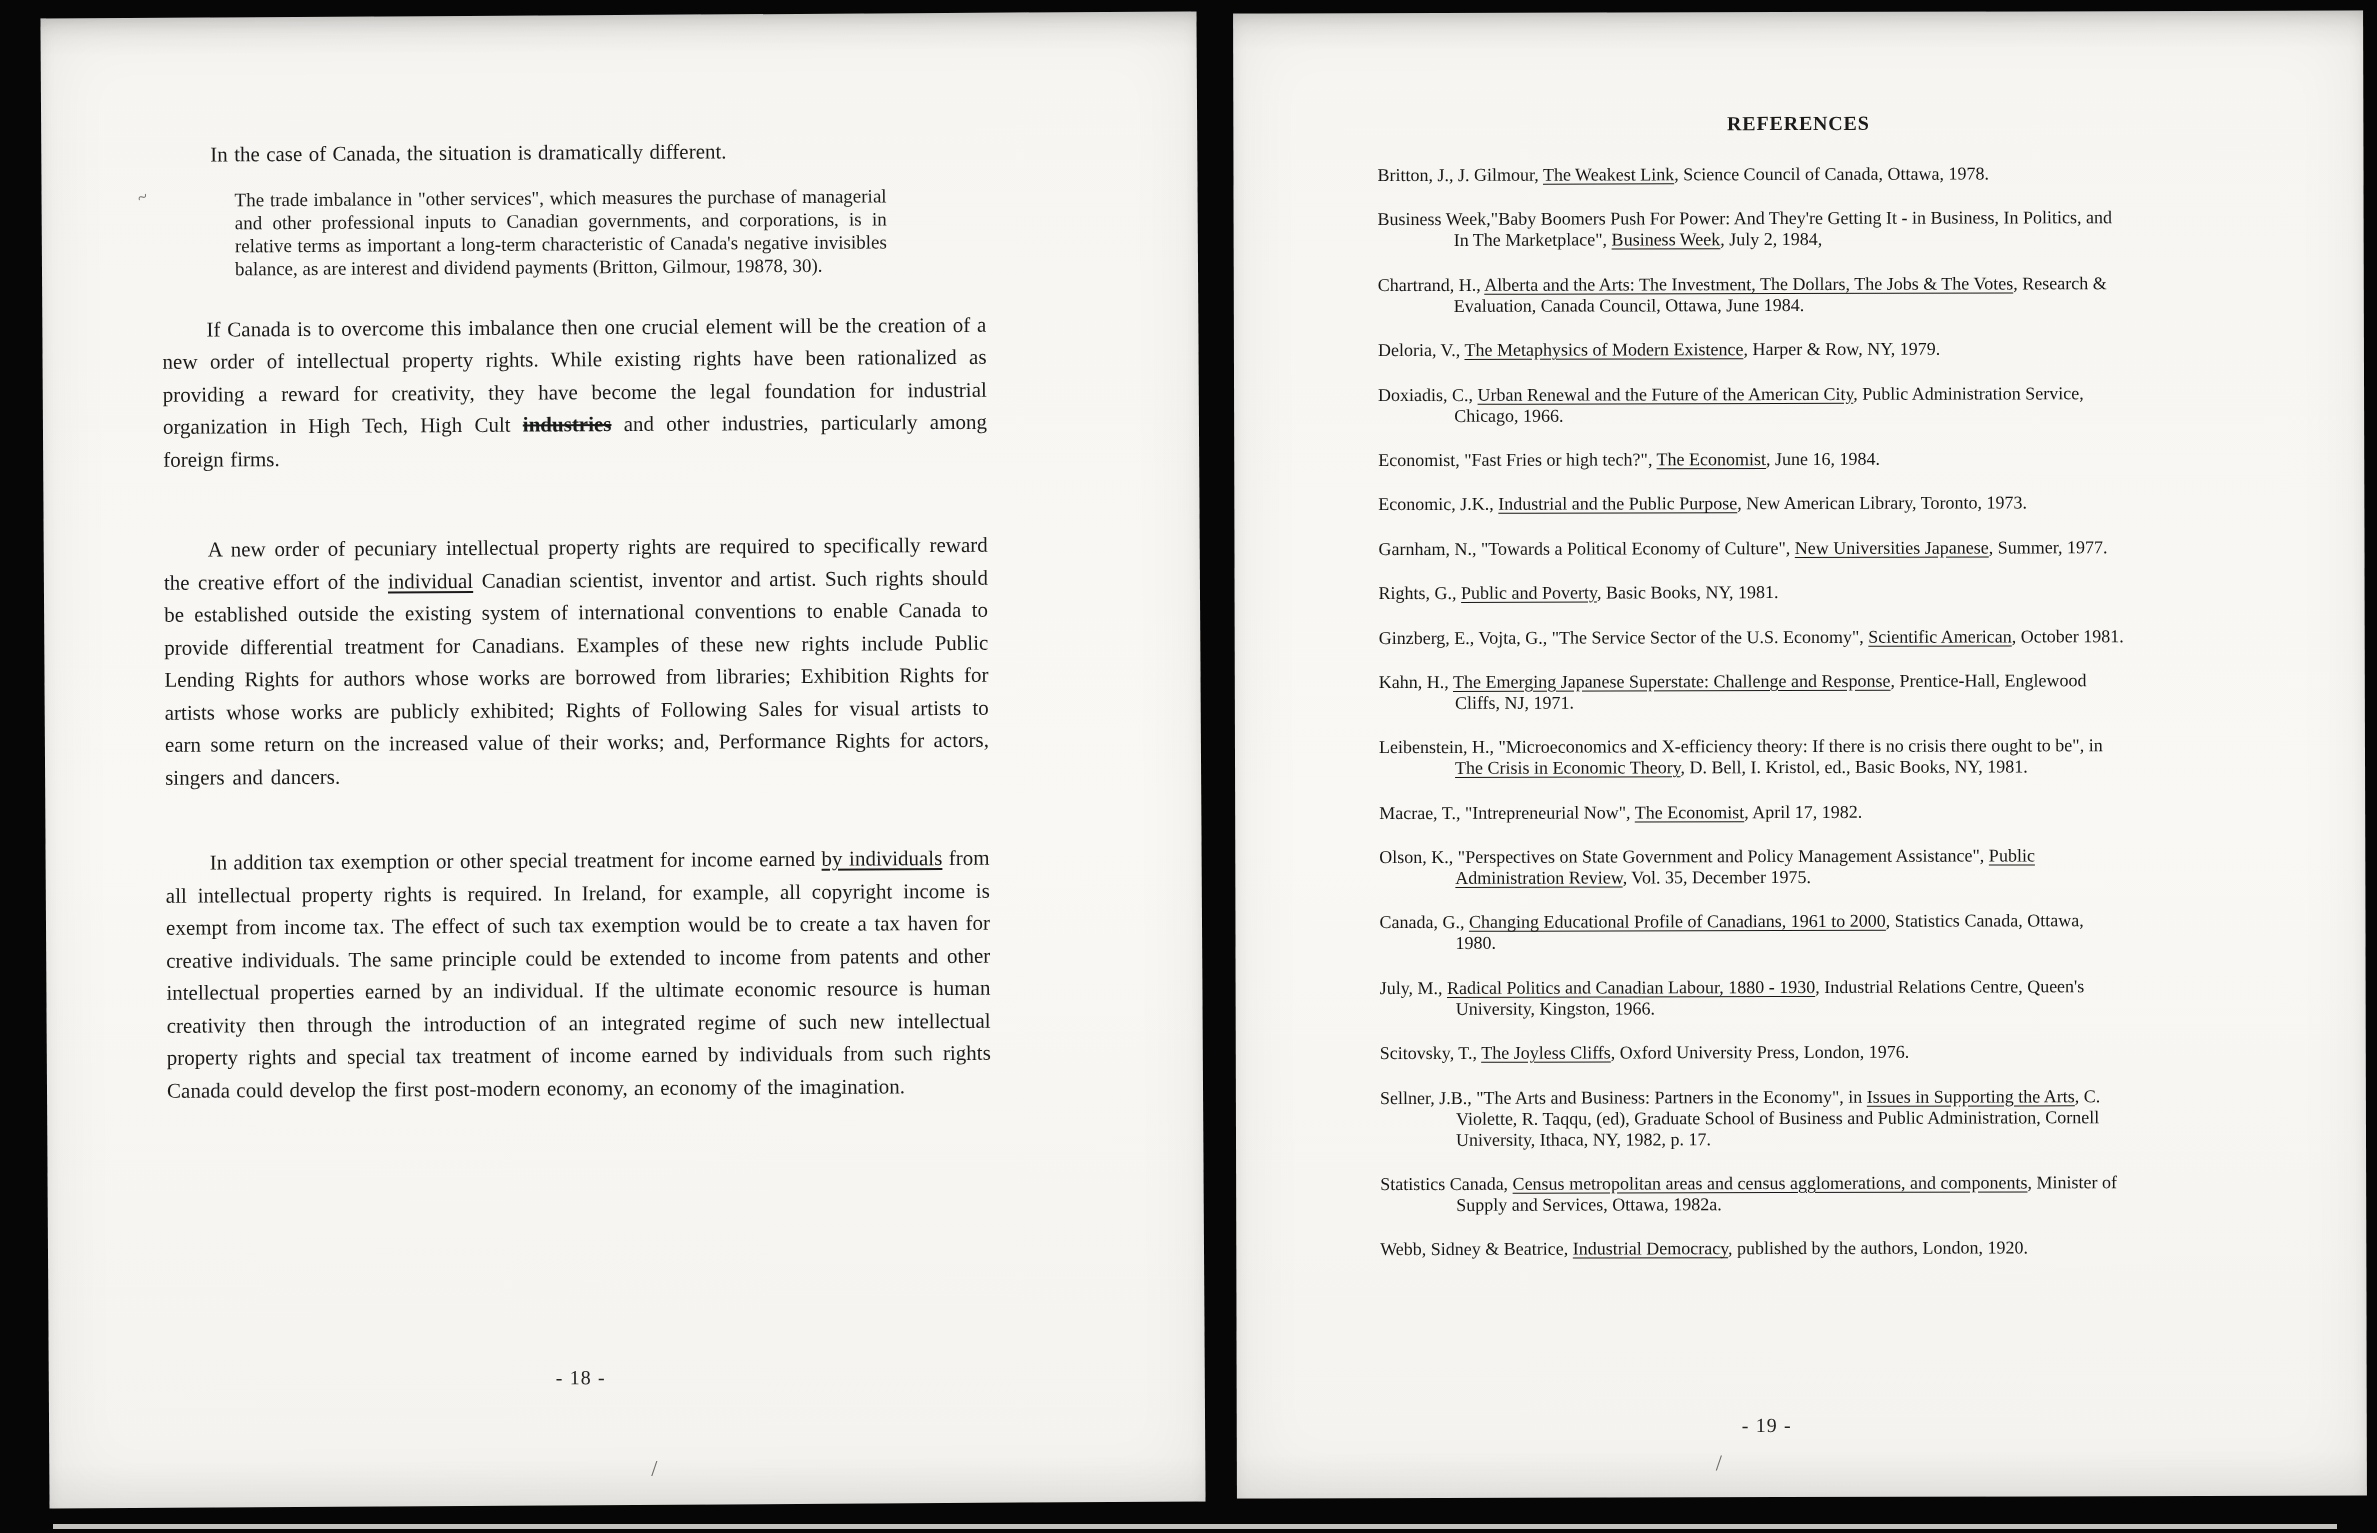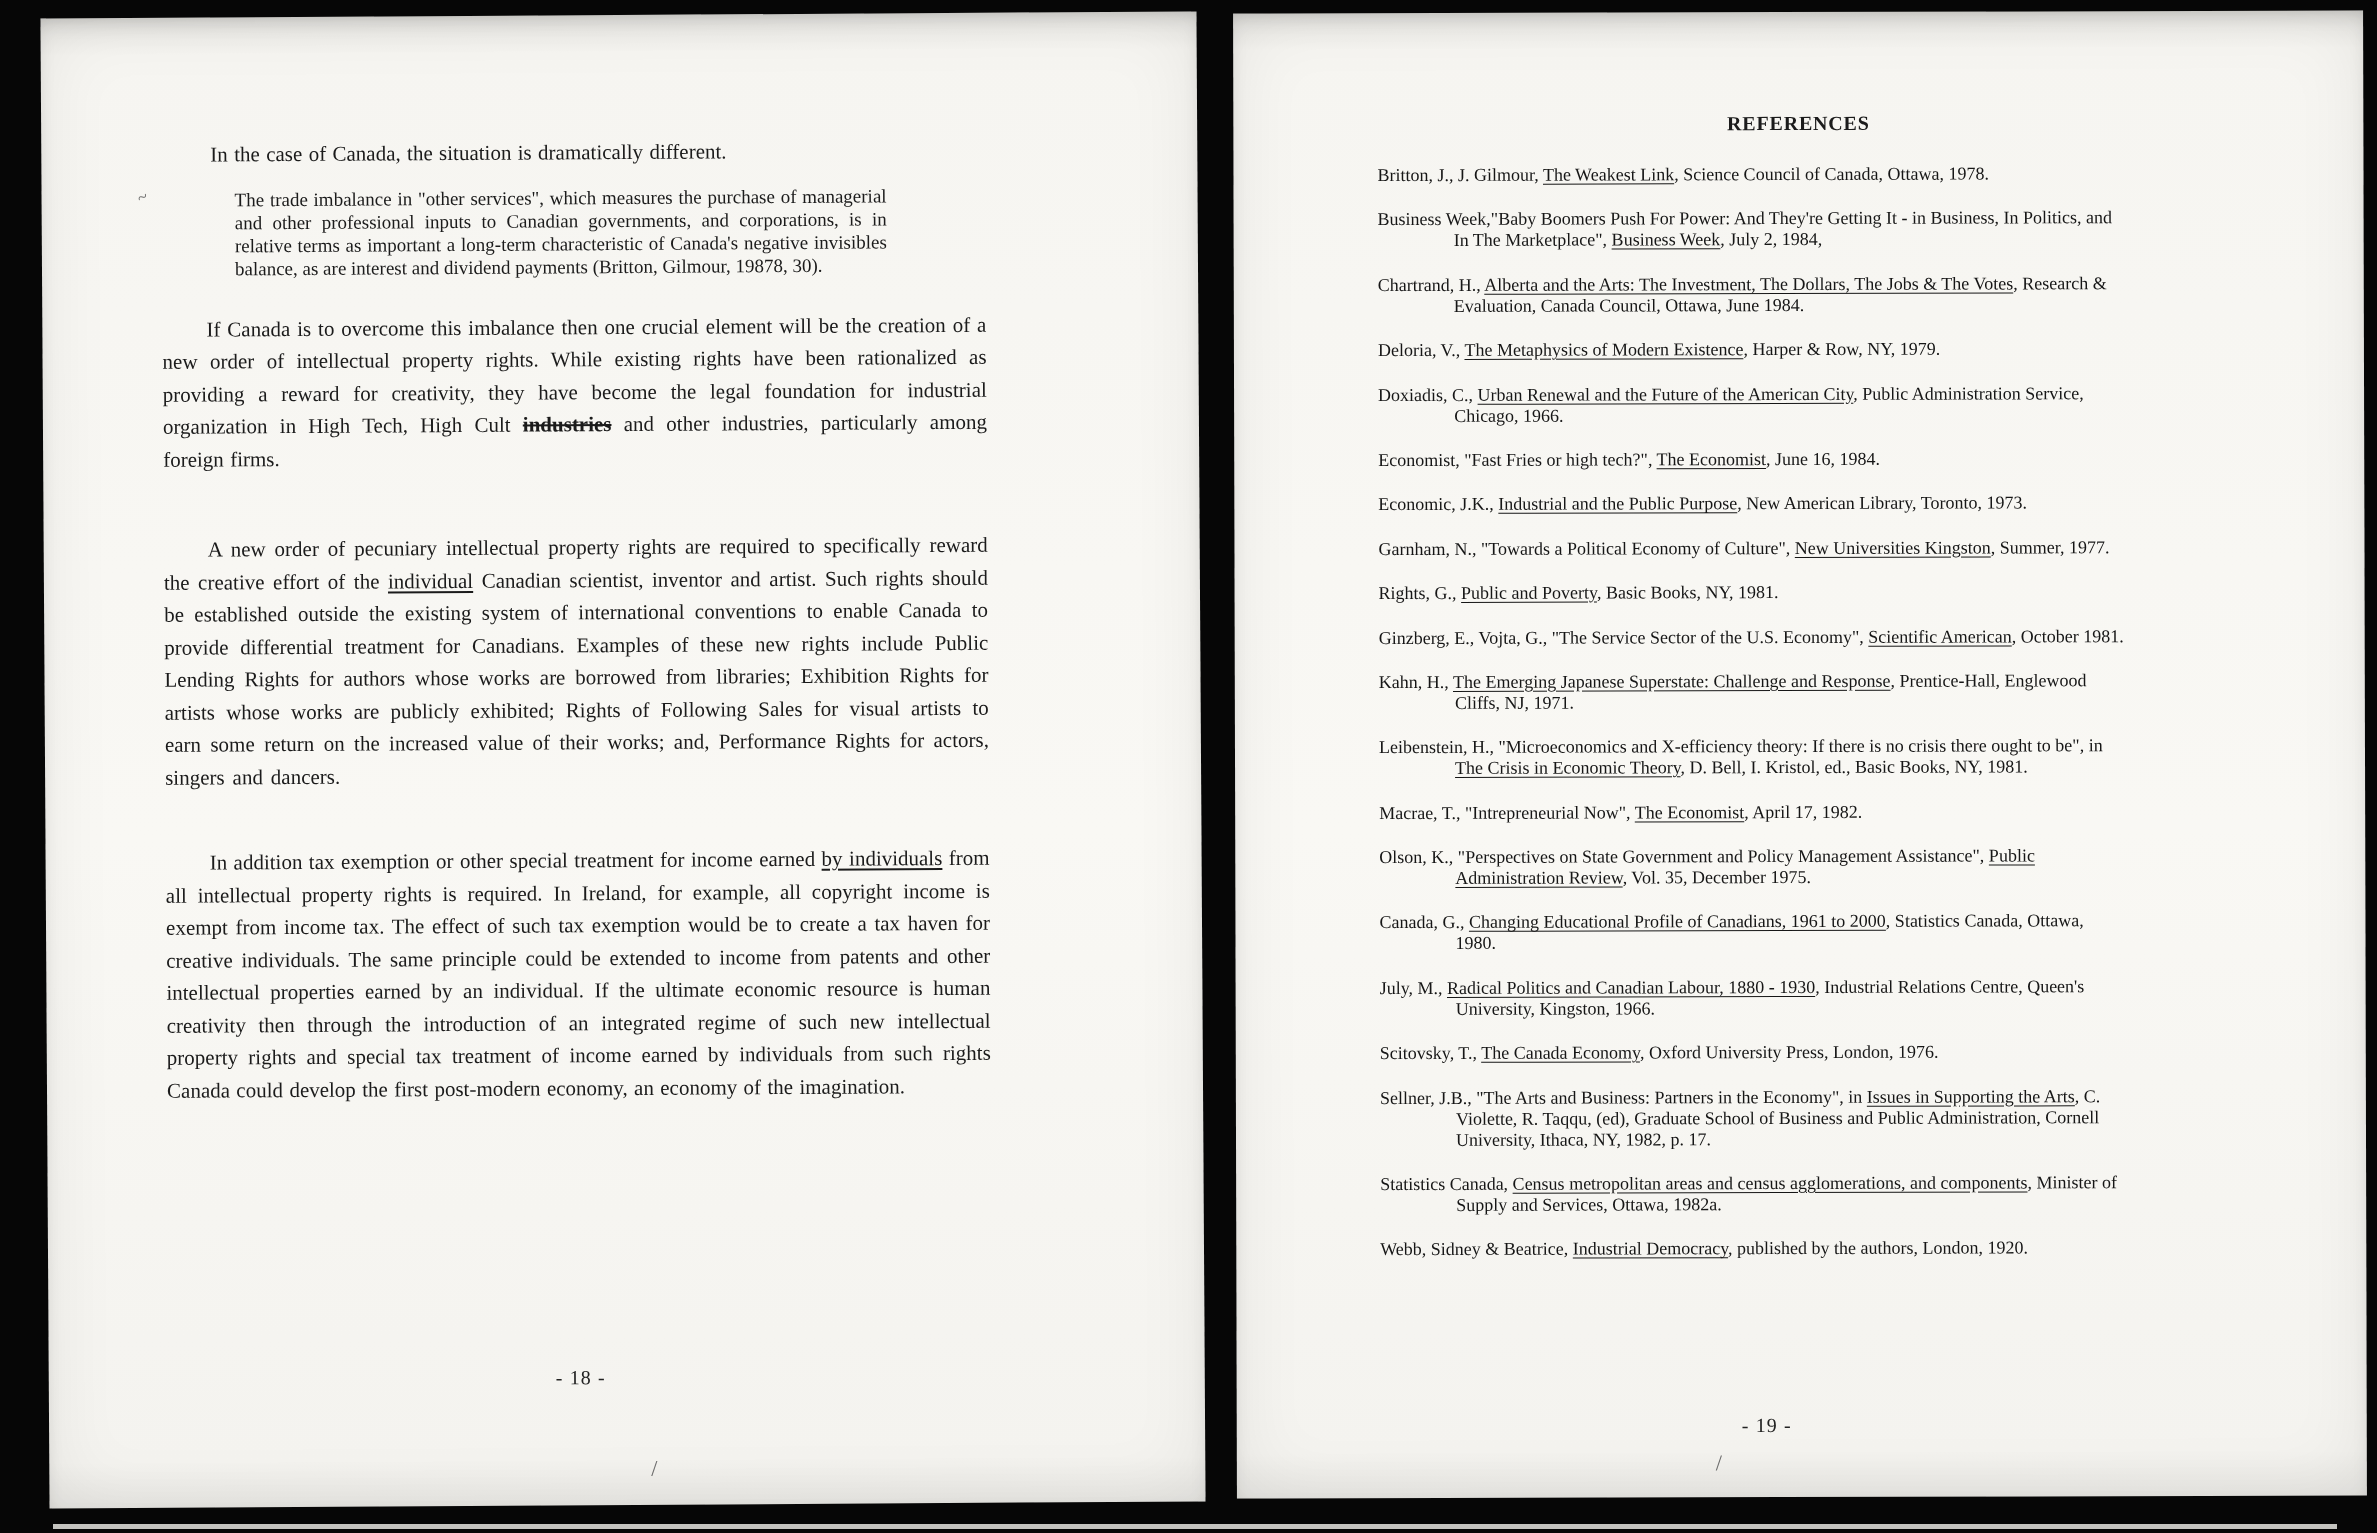--- a/index.html
+++ b/index.html
@@ -79,30 +79,30 @@
   <div class="page page-right">
     <div class="ref-title">REFERENCES</div>
     <div class="refs">
         <div class="ref"><span>Britton, J., J. Gilmour, </span><span class="u">The Weakest Link</span><span>, Science Council of Canada, Ottawa, 1978.</span></div>
         <div class="ref"><span>Business Week,"Baby Boomers Push For Power: And They're Getting It - in Business, In Politics, and In The Marketplace", </span><span class="u">Business Week</span><span>, July 2, 1984,</span></div>
         <div class="ref"><span>Chartrand, H., </span><span class="u">Alberta and the Arts: The Investment, The Dollars, The Jobs &amp; The Votes</span><span>, Research &amp; Evaluation, Canada Council, Ottawa, June 1984.</span></div>
         <div class="ref"><span>Deloria, V., </span><span class="u">The Metaphysics of Modern Existence</span><span>, Harper &amp; Row, NY, 1979.</span></div>
         <div class="ref"><span>Doxiadis, C., </span><span class="u">Urban Renewal and the Future of the American City</span><span>, Public Administration Service, Chicago, 1966.</span></div>
         <div class="ref"><span>Economist, "Fast Fries or high tech?", </span><span class="u">The Economist</span><span>, June 16, 1984.</span></div>
         <div class="ref"><span>Economic, J.K., </span><span class="u">Industrial and the Public Purpose</span><span>, New American Library, Toronto, 1973.</span></div>
-        <div class="ref"><span>Garnham, N., "Towards a Political Economy of Culture", </span><span class="u">New Universities Kingston</span><span>, Summer, 1977.</span></div>
+        <div class="ref"><span>Garnham, N., "Towards a Political Economy of Culture", </span><span class="u">New Universities Japanese</span><span>, Summer, 1977.</span></div>
         <div class="ref"><span>Rights, G., </span><span class="u">Public and Poverty</span><span>, Basic Books, NY, 1981.</span></div>
         <div class="ref"><span>Ginzberg, E., Vojta, G., "The Service Sector of the U.S. Economy", </span><span class="u">Scientific American</span><span>, October 1981.</span></div>
         <div class="ref"><span>Kahn, H., </span><span class="u">The Emerging Japanese Superstate: Challenge and Response</span><span>, Prentice-Hall, Englewood Cliffs, NJ, 1971.</span></div>
         <div class="ref"><span>Leibenstein, H., "Microeconomics and X-efficiency theory: If there is no crisis there ought to be", in </span><span class="u">The Crisis in Economic Theory</span><span>, D. Bell, I. Kristol, ed., Basic Books, NY, 1981.</span></div>
         <div class="ref"><span>Macrae, T., "Intrepreneurial Now", </span><span class="u">The Economist</span><span>, April 17, 1982.</span></div>
         <div class="ref"><span>Olson, K., "Perspectives on State Government and Policy Management Assistance", </span><span class="u">Public Administration Review</span><span>, Vol. 35, December 1975.</span></div>
         <div class="ref"><span>Canada, G., </span><span class="u">Changing Educational Profile of Canadians, 1961 to 2000</span><span>, Statistics Canada, Ottawa, 1980.</span></div>
         <div class="ref"><span>July, M., </span><span class="u">Radical Politics and Canadian Labour, 1880 - 1930</span><span>, Industrial Relations Centre, Queen's University, Kingston, 1966.</span></div>
-        <div class="ref"><span>Scitovsky, T., </span><span class="u">The Canada Economy</span><span>, Oxford University Press, London, 1976.</span></div>
+        <div class="ref"><span>Scitovsky, T., </span><span class="u">The Joyless Cliffs</span><span>, Oxford University Press, London, 1976.</span></div>
         <div class="ref"><span>Sellner, J.B., "The Arts and Business: Partners in the Economy", in </span><span class="u">Issues in Supporting the Arts</span><span>, C. Violette, R. Taqqu, (ed), Graduate School of Business and Public Administration, Cornell University, Ithaca, NY, 1982, p. 17.</span></div>
         <div class="ref"><span>Statistics Canada, </span><span class="u">Census metropolitan areas and census agglomerations, and components</span><span>, Minister of Supply and Services, Ottawa, 1982a.</span></div>
         <div class="ref"><span>Webb, Sidney &amp; Beatrice, </span><span class="u">Industrial Democracy</span><span>, published by the authors, London, 1920.</span></div>
       </div>
     <div class="page-number pn-right">- 19 -</div>
     <span class="mark mark-slash-right">/</span>
   </div>
 
   <div class="scan-strip"></div>
 

